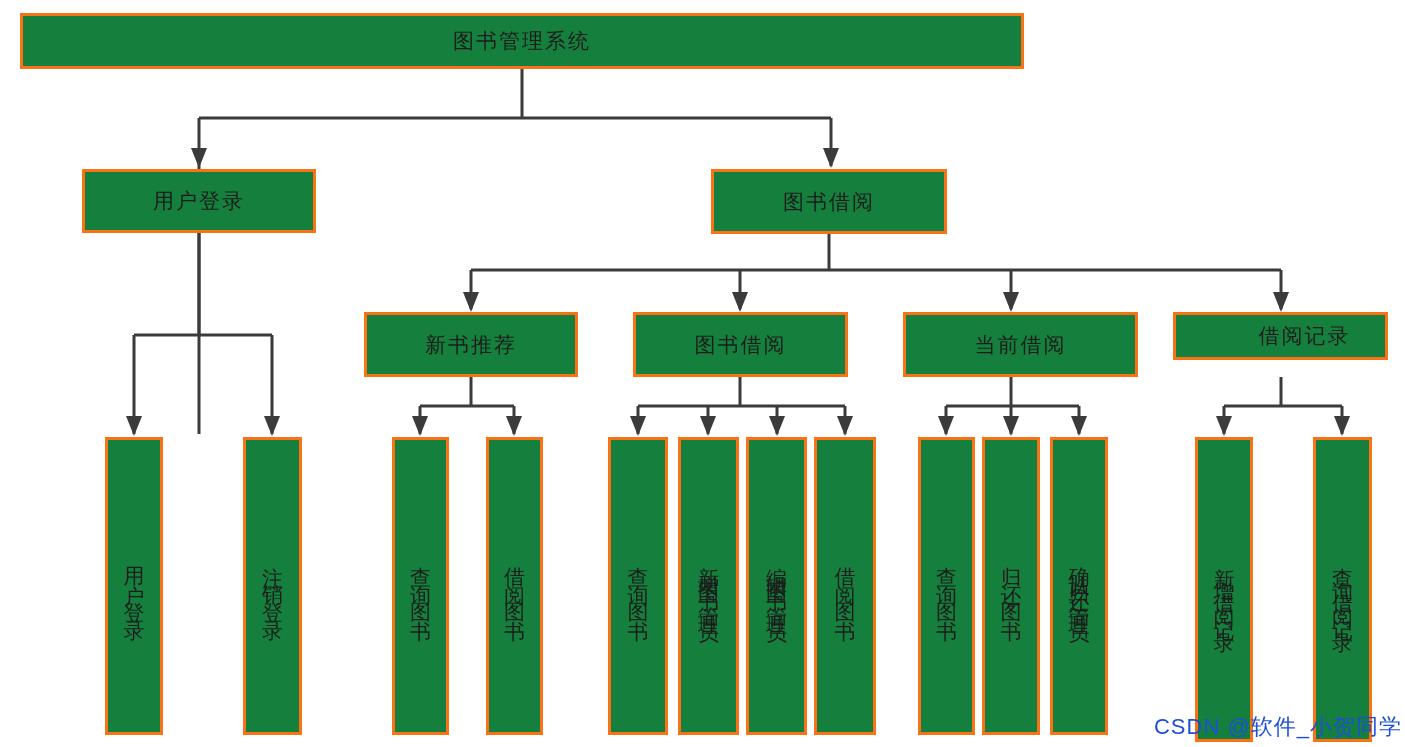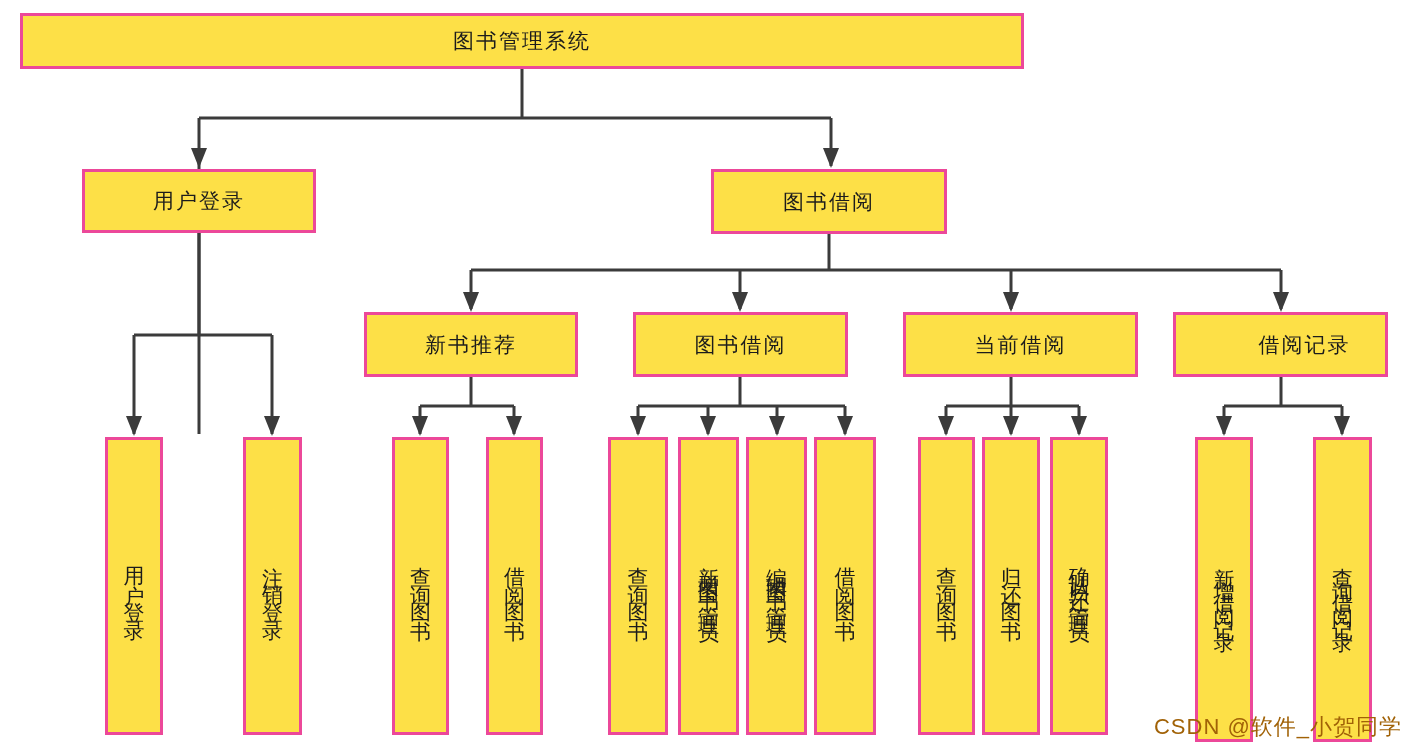--- a/index.html
+++ b/index.html
@@ -13,22 +13,22 @@
   }
   svg.connectors {
     position: absolute;
     left: 0; top: 0;
     width: 1405px; height: 747px;
     z-index: 0;
   }
   .node {
     position: absolute;
     box-sizing: border-box;
-    background: #fde047;
-    border: 3px solid #ec4899;
+    background: #15803d;
+    border: 3px solid #f97316;
     display: flex;
     align-items: center;
     justify-content: center;
     color: #1c1c1c;
     font-size: 21px;
     z-index: 1;
   }
   .hbox { letter-spacing: 2px; }
   .vbox {
     writing-mode: vertical-rl;
@@ -37,21 +37,21 @@
   }
   .ls4 { letter-spacing: 18px; }
   .ls6 { letter-spacing: 13px; }
   .ls9 { letter-spacing: 8px; }
   .watermark {
     position: absolute;
     top: 712px;
     right: 3px;
     font-size: 22px;
     letter-spacing: 1px;
-    color: #a16207;
+    color: #1d4ed8;
     z-index: 3;
     white-space: nowrap;
   }
 </style>
 </head>
 <body>
 
 <div class="canvas">
 
   <svg class="connectors" viewBox="0 0 1405 747" xmlns="http://www.w3.org/2000/svg">
@@ -88,21 +88,21 @@
   </svg>
 
   <div class="node hbox" style="left:20px; top:13px; width:1004px; height:56px;">图书管理系统</div>
 
   <div class="node hbox" style="left:82px; top:169px; width:234px; height:64px;">用户登录</div>
   <div class="node hbox" style="left:711px; top:169px; width:236px; height:65px;">图书借阅</div>
 
   <div class="node hbox" style="left:364px; top:312px; width:214px; height:65px;">新书推荐</div>
   <div class="node hbox" style="left:633px; top:312px; width:215px; height:65px;">图书借阅</div>
   <div class="node hbox" style="left:903px; top:312px; width:235px; height:65px;">当前借阅</div>
-  <div class="node hbox" style="left:1173px; top:312px; width:215px; height:65px;padding-left:48px;">借阅记录</div>
+  <div class="node hbox" style="left:1173px; top:312px; width:215px; height:48px;padding-left:48px;">借阅记录</div>
 
   <div class="node vbox ls4" style="left:105px; top:437px; width:58px; height:298px;">用户登录</div>
   <div class="node vbox ls4" style="left:243px; top:437px; width:59px; height:298px;">注销登录</div>
 
   <div class="node vbox ls4" style="left:392px; top:437px; width:57px; height:298px;">查询图书</div>
   <div class="node vbox ls4" style="left:486px; top:437px; width:57px; height:298px;">借阅图书</div>
 
   <div class="node vbox ls4" style="left:608px; top:437px; width:60px; height:298px;">查询图书</div>
   <div class="node vbox ls9" style="left:678px; top:437px; width:61px; height:298px;">新增图书（管理员）</div>
   <div class="node vbox ls9" style="left:746px; top:437px; width:61px; height:298px;">编辑图书（管理员）</div>

